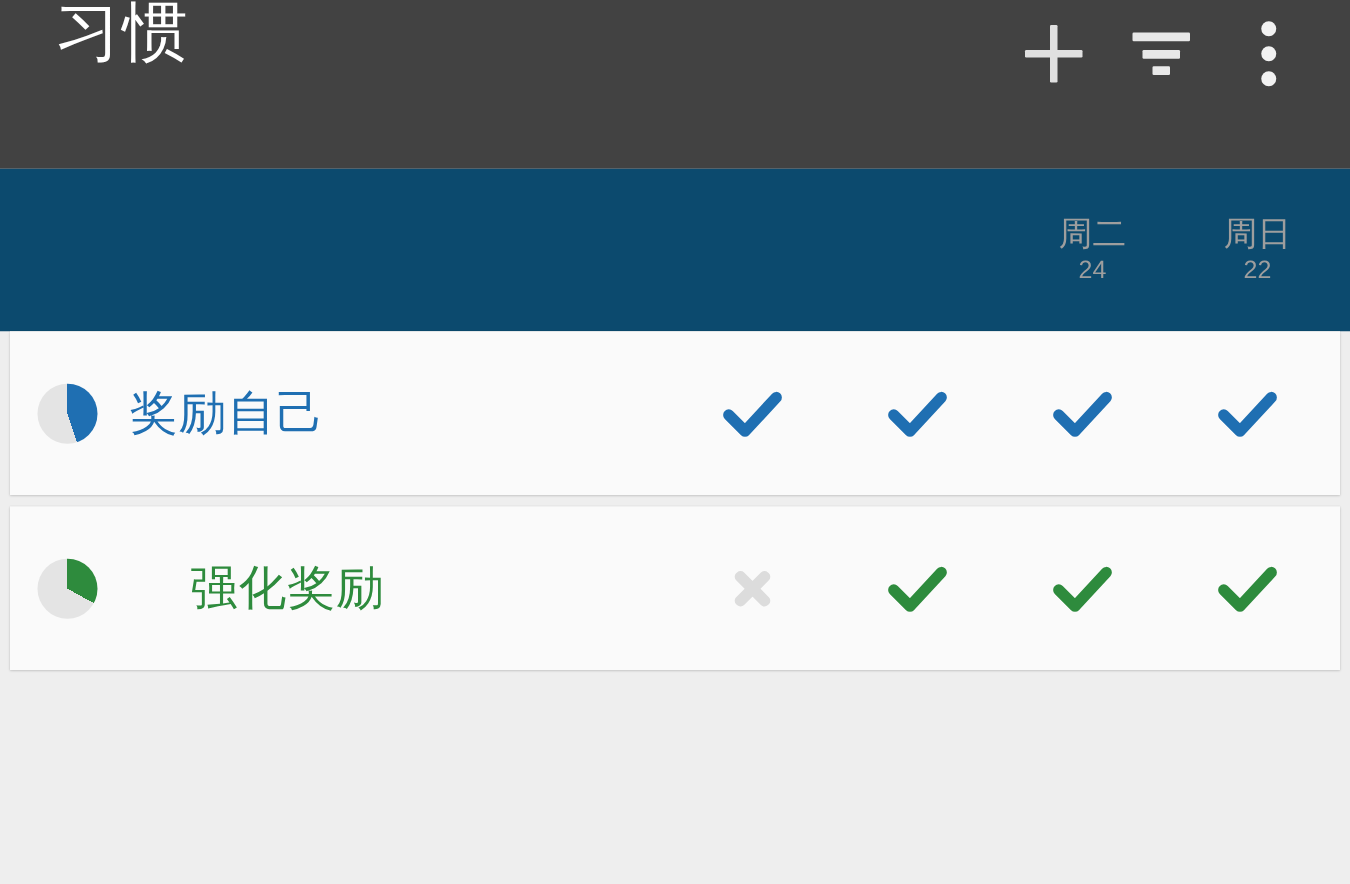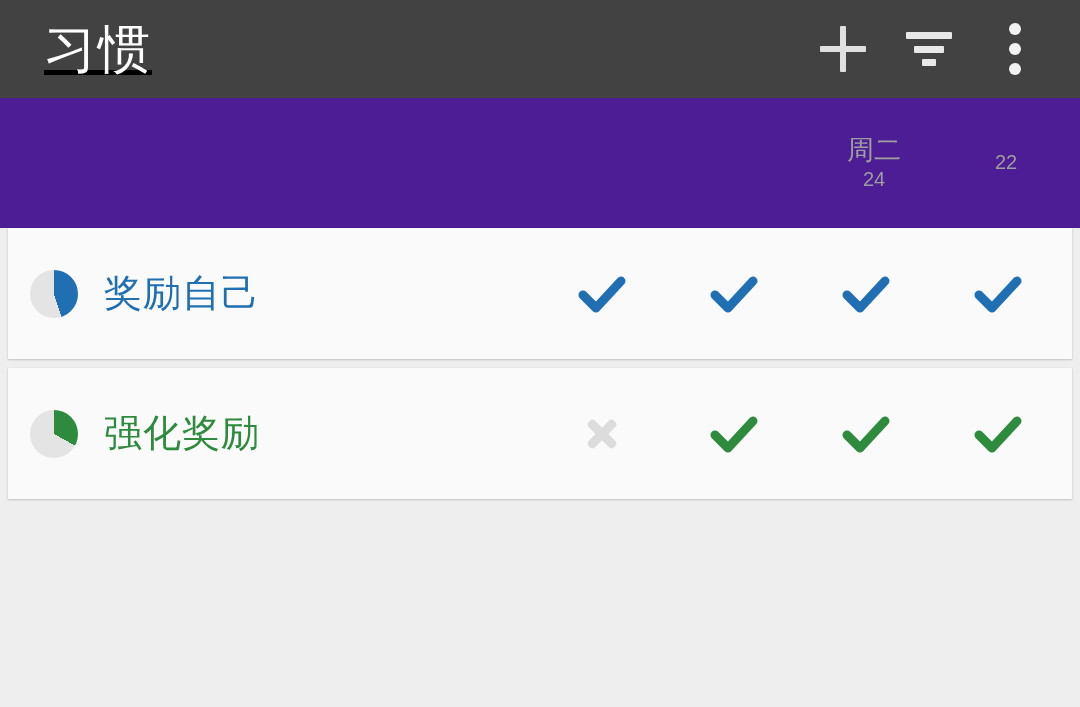--- a/index.html
+++ b/index.html
@@ -10,27 +10,25 @@
     width: 1080px;
     height: 707px;
     background: #eeeeee;
     font-family: "Liberation Sans", "DejaVu Sans", sans-serif;
     overflow: hidden;
     position: relative;
   }
 
   
   .toolbar {
-    height: 98px;
+    height: 135px;
     background: #424242;
     display: flex;
-    align-items: center;
     padding: 0 22px 0 44px;
     box-sizing: border-box;
-    text-decoration: underline;
   }
   .app-title {
     color: #ffffff;
     font-size: 52px;
     line-height: 1;
     letter-spacing: 2px;
     font-weight: 400;
     flex: 0 0 auto;
   }
   .toolbar-spacer { flex: 1 1 auto; }
@@ -98,21 +96,21 @@
   .icon-more i {
     display: block;
     width: 12px; height: 12px;
     border-radius: 50%;
     background: #f2f2f2;
   }
 
   
   .date-header {
     height: 130px;
-    background: #4c1d95;
+    background: #0c4a6e;
     display: flex;
     align-items: center;
     justify-content: flex-end;
     box-sizing: border-box;
     padding-right: 8px;
   }
   .date-cell {
     width: 132px;
     text-align: center;
     color: #9e9e9e;
@@ -227,20 +225,21 @@
       </span>
   </div>
 </div>
 
 <div class="date-header">
   <div class="date-cell">
     <span class="date-dow">周二</span>
     <span class="date-num">24</span>
   </div>
   <div class="date-cell">
+    <span class="date-dow">周日</span>
     <span class="date-num">22</span>
   </div>
 </div>
 
 <div class="habit-list">
 
   <div class="habit-row">
     <div class="habit-name-wrap">
       <span class="ring" style="background: conic-gradient(rgb(31, 111, 178) 0deg, rgb(31, 111, 178) 162deg, rgb(228, 228, 228) 162deg, rgb(228, 228, 228) 360deg);"><span class="ring-inner" style="background: radial-gradient(circle, rgb(250, 250, 250) 0px, rgb(250, 250, 250) 58%, rgba(0, 0, 0, 0) 59%);"></span></span>
       <span class="habit-name" style="color: rgb(31, 111, 178);">奖励自己</span>
@@ -273,21 +272,21 @@
               <path d="M8 28 L21 41 L46 14" fill="none" stroke="#1f6fb2" stroke-width="9" stroke-linecap="round" stroke-linejoin="round"></path>
             </svg>
           </span>
         </div>
     </div>
   </div>
 
   <div class="habit-row">
     <div class="habit-name-wrap">
       <span class="ring" style="background: conic-gradient(rgb(46, 139, 61) 0deg, rgb(46, 139, 61) 118.8deg, rgb(228, 228, 228) 118.8deg, rgb(228, 228, 228) 360deg);"><span class="ring-inner" style="background: radial-gradient(circle, rgb(250, 250, 250) 0px, rgb(250, 250, 250) 58%, rgba(0, 0, 0, 0) 59%);"></span></span>
-      <span class="habit-name" style="color: rgb(46, 139, 61);">强化奖励</span>
+      <span class="habit-name" style="color: rgb(46, 139, 61); margin-left: 48px;">强化奖励</span>
     </div>
     <div class="marks">
       <div class="mark-cell">
           <span class="mk-x"></span>
         </div>
       <div class="mark-cell">
           <span class="mk-check">
             <svg width="54" height="54" viewBox="0 0 54 54">
               <path d="M8 28 L21 41 L46 14" fill="none" stroke="#2e8b3d" stroke-width="9" stroke-linecap="round" stroke-linejoin="round"></path>
             </svg>

